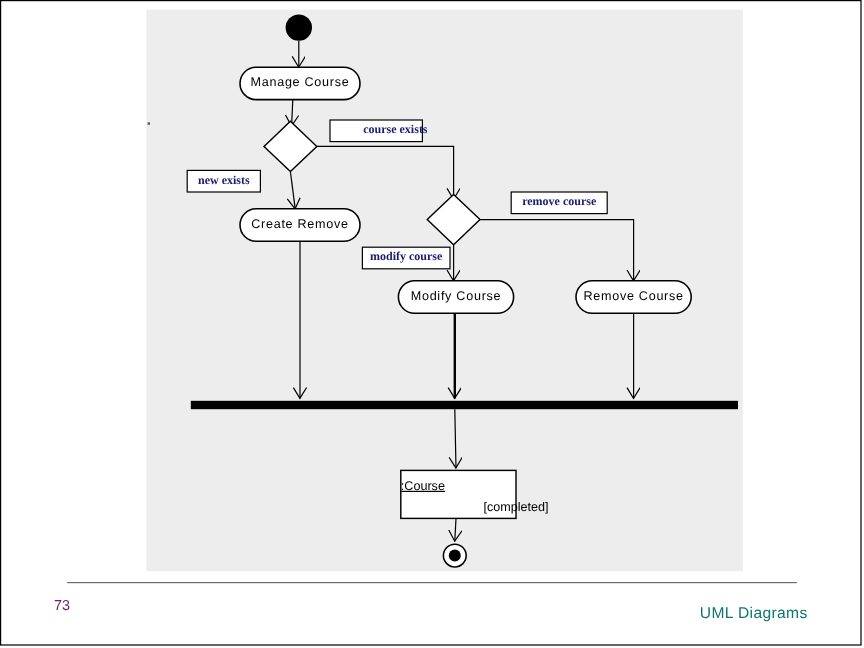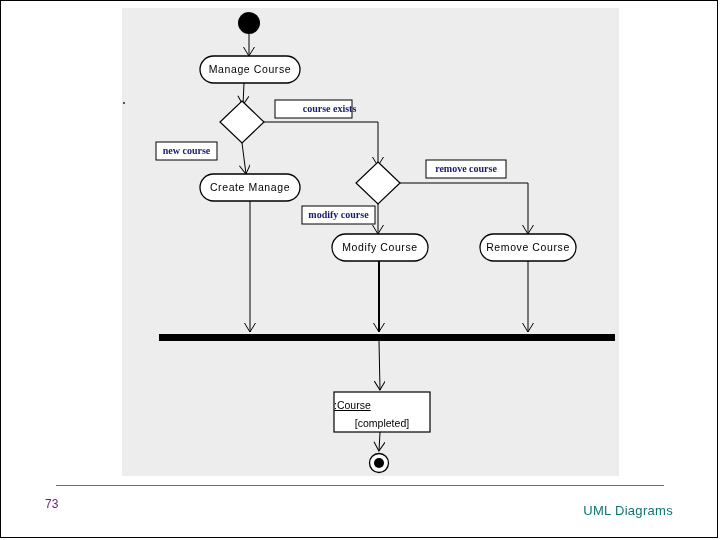--- a/index.html
+++ b/index.html
@@ -70,20 +70,21 @@
     line-height: 1;
   }
   .object-state {
     position: absolute;
     text-align: center;
     color: #000000;
     font-family: "Liberation Sans", sans-serif;
     font-size: 10.5px;
     white-space: nowrap;
     line-height: 1;
+    padding-left: 48px;
   }
   
   #footer-rule {
     position: absolute;
     left: 55px;
     top: 484px;
     width: 608px;
     height: 0;
     border-top: 1px solid #6b6b6b;
   }
@@ -170,33 +171,33 @@
     <circle cx="378" cy="462" r="5" fill="#000000"></circle>
 
     <rect x="274" y="99" width="77" height="18" fill="#ffffff" stroke="#000000" stroke-width="1"></rect>
     <rect x="155" y="141" width="61" height="18" fill="#ffffff" stroke="#000000" stroke-width="1"></rect>
     <rect x="425" y="159" width="80" height="18" fill="#ffffff" stroke="#000000" stroke-width="1"></rect>
     <rect x="301" y="205" width="73" height="18" fill="#ffffff" stroke="#000000" stroke-width="1"></rect>
   </svg>
 
   <div class="node-label" style="left:199px; top:63px; width:100px;">Manage Course</div>
 
-  <div class="node-label" style="left:199px; top:181px; width:100px;">Create Manage</div>
+  <div class="node-label" style="left:199px; top:181px; width:100px;">Create Remove</div>
 
   <div class="node-label" style="left:331px; top:241px; width:96px;">Modify Course</div>
 
   <div class="node-label" style="left:479px; top:241px; width:96px;">Remove Course</div>
 
   <div class="object-title" style="left:333px; top:399px; width:96px;">:Course</div>
 
   <div class="object-state" style="left:333px; top:417px; width:96px;">[completed]</div>
 
   <div class="guard-label" style="left:290px; top:103px; width:77px;">course exists</div>
 
-  <div class="guard-label" style="left:155px; top:145px; width:61px;">new course</div>
+  <div class="guard-label" style="left:155px; top:145px; width:61px;">new exists</div>
 
   <div class="guard-label" style="left:425px; top:163px; width:80px;">remove course</div>
 
   <div class="guard-label" style="left:301px; top:209px; width:73px;">modify course</div>
 
   <div id="footer-rule"></div>
   <div id="footer-page">73</div>
   <div id="footer-title">UML Diagrams</div>
 
 </div>

